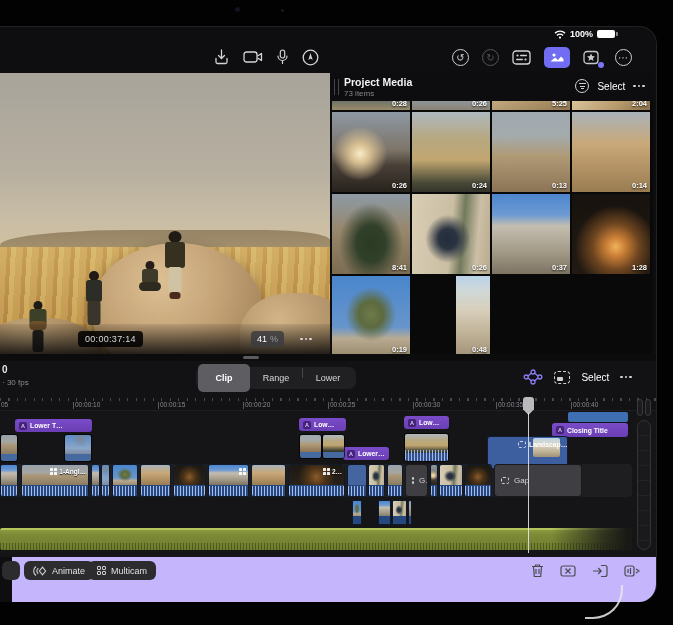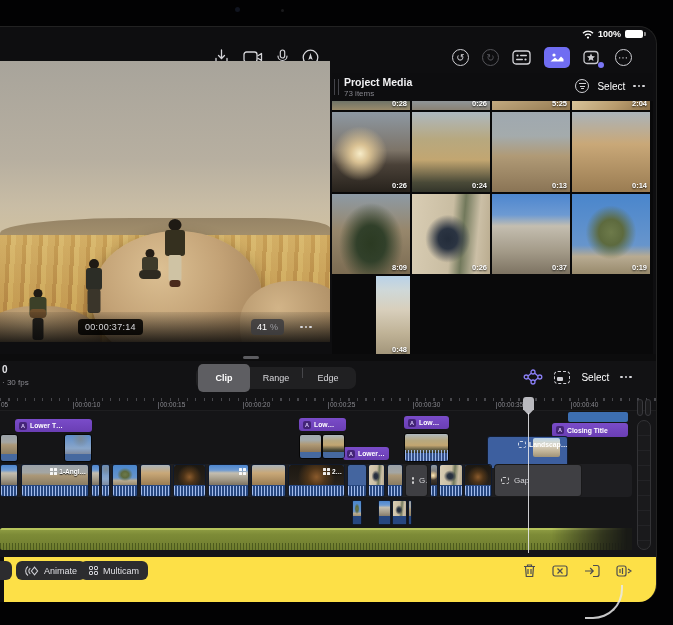--- a/index.html
+++ b/index.html
@@ -5,35 +5,35 @@
   html,body{margin:0;padding:0;background:#000;}
   *{box-sizing:border-box;font-family:"Liberation Sans",sans-serif;}
   #device{position:relative;width:673px;height:625px;background:#020203;overflow:hidden;}
   #device .cam{position:absolute;border-radius:50%;}
   #corner-glint{position:absolute;right:50px;bottom:6px;width:38px;height:34px;
     border-right:2.5px solid #e9e9e9;border-bottom:2.5px solid #e9e9e9;border-bottom-right-radius:30px;opacity:.85;}
   #screen{position:absolute;left:0;top:26px;width:657px;height:576px;background:#0e0e10;
     border-radius:0 18px 18px 0;overflow:hidden;border-top:1px solid #222;border-right:1px solid #222;}
   
   .statusbar{position:absolute;left:0;top:0;width:100%;height:14px;}
-  .status-right{position:absolute;right:13px;top:2px;display:flex;align-items:center;gap:4px;color:#fff;font-size:9px;font-weight:bold;}
+  .status-right{position:absolute;right:41px;top:2px;display:flex;align-items:center;gap:4px;color:#fff;font-size:9px;font-weight:bold;}
   .battery{width:18px;height:8px;border-radius:2px;background:#fff;position:relative;}
   .battery:after{content:'';position:absolute;right:-3px;top:2px;width:2px;height:4px;background:#888;border-radius:0 1px 1px 0;}
   
   .toolbar{position:absolute;left:0;top:14px;width:100%;height:32px;display:flex;align-items:center;}
   .tb-icon{color:#d4d4d8;display:flex;align-items:center;justify-content:center;}
   .tb-group-left{position:absolute;left:214px;display:flex;gap:14px;align-items:center;}
   .tb-group-right{position:absolute;right:24px;display:flex;gap:13px;align-items:center;}
   .circ{width:17px;height:17px;border:1.3px solid #cfcfd4;border-radius:50%;display:flex;align-items:center;justify-content:center;font-size:10px;color:#cfcfd4;}
   .circ.dim{border-color:#55555a;color:#55555a;}
   .media-active{width:26px;height:21px;border-radius:5px;background:#706df2;display:flex;align-items:center;justify-content:center;}
   .fx-wrap{position:relative;}
   .fx-dot{position:absolute;right:-2px;bottom:-2px;width:6px;height:6px;border-radius:50%;background:#7a76f5;}
   
-  .viewer{position:absolute;left:0;top:34px;width:330px;height:281px;background:#1a1813;overflow:hidden;}
+  .viewer{position:absolute;left:0;top:46px;width:330px;height:281px;background:#1a1813;overflow:hidden;}
   .v-sky{position:absolute;inset:0;background:linear-gradient(180deg,#a8a49b 0%,#b7afa0 35%,#c9bda5 52%,#cdbfa2 58%);}
   .v-hills{position:absolute;left:0;top:56%;width:100%;height:9%;background:linear-gradient(180deg,#968466 0%,#a8946f 100%);border-radius:40% 20% 30% 10%/60% 40% 0 0;}
   .v-field{position:absolute;left:0;top:62%;width:100%;height:38%;
     background:repeating-linear-gradient(93deg,#b49a72 0 7px,#a08660 7px 11px,#c0a87e 11px 16px),linear-gradient(180deg,#b49a72,#8f7451);background-blend-mode:overlay;}
   .v-boulder{position:absolute;left:92px;top:170px;width:170px;height:130px;border-radius:50% 50% 42% 45%;
     background:radial-gradient(circle at 40% 30%,#dcc093 0%,#c3a276 45%,#96764f 100%);box-shadow:0 6px 14px rgba(40,28,14,.45);}
   .v-rock2{position:absolute;left:240px;top:220px;width:110px;height:90px;border-radius:45%;background:radial-gradient(circle at 35% 30%,#d2b488,#9a7a52);}
   .v-rock3{position:absolute;left:-20px;top:245px;width:120px;height:70px;border-radius:45%;background:radial-gradient(circle at 40% 30%,#c9ab7e,#8d6e4a);}
   .fig{position:absolute;}
   .fig .head{position:absolute;left:50%;transform:translateX(-50%);top:0;border-radius:50%;background:#1f1a14;}
@@ -144,21 +144,21 @@
   .ph-handle{position:absolute;left:0;top:0;width:11px;height:18px;background:#b9b9be;
     border-radius:3px 3px 2px 2px;clip-path:polygon(0 0,100% 0,100% 68%,50% 100%,0 68%);}
   .ph-line{position:absolute;left:5px;top:16px;width:1px;height:140px;background:rgba(235,235,238,.85);}
   
   .vscroll{position:absolute;left:637px;top:4px;width:14px;height:152px;}
   .vscroll .pills{display:flex;gap:2px;}
   .vscroll .pills i{width:6px;height:17px;border-radius:3px;background:#1c1c1e;border:1px solid #39393d;}
   .vscroll .track{position:absolute;left:0;top:21px;width:14px;height:130px;border:1px solid #333336;border-radius:7px;
     background:repeating-linear-gradient(180deg,#1a1a1c 0 14px,#232326 14px 15px);}
   
-  .bottombar{position:absolute;left:4px;top:530px;width:100%;height:46px;background:#fde047;}
+  .bottombar{position:absolute;left:12px;top:530px;width:100%;height:46px;background:#c4b5fd;}
   .btn{position:absolute;top:4px;height:19px;background:#2c2c2f;border-radius:6px;display:flex;align-items:center;gap:5px;padding:0 9px;color:#e0e0e4;font-size:9px;}
   .btn-partial{left:-10px;width:18px;}
   .mc-btn-ico{display:inline-grid;grid-template-columns:4px 4px;grid-template-rows:4px 4px;gap:1px;}
   .mc-btn-ico i{border:1px solid #cfcfd4;border-radius:1px;}
   .bb-right{position:absolute;right:28px;top:6px;display:flex;gap:16px;align-items:center;}
   svg.ico{display:block;}
 </style>
 </head>
 <body>
 
@@ -319,48 +319,51 @@
           <div class="cell s-hillgold">
             <span class="dur">0:24</span>
           </div>
           <div class="cell s-rocksgray">
             <span class="dur">0:13</span>
           </div>
           <div class="cell s-rocksgold">
             <span class="dur">0:14</span>
           </div>
           <div class="cell s-persongreen">
-            <span class="dur">8:09</span>
+            <span class="dur">8:41</span>
           </div>
           <div class="cell s-canyon">
             <span class="dur">0:26</span>
           </div>
           <div class="cell s-boulders">
             <span class="dur">0:37</span>
+          </div>
+          <div class="cell s-campfire">
+            <span class="dur">1:28</span>
           </div>
           <div class="cell s-joshua">
             <span class="dur">0:19</span>
           </div>
           <div class="cell s-trail">
             <span class="dur">0:48</span>
           </div>
         </div>
     </div>
 
     <div class="divider">
       <span class="drag-handle"></span>
     </div>
 
     <div class="tl-toolbar">
       <span class="tl-title">0</span>
       <span class="tl-fps">· 30 fps</span>
       <div class="seg">
         <span class="opt active">Clip</span>
         <span class="opt">Range</span>
-        <span class="opt">Edge</span>
+        <span class="opt">Lower</span>
       </div>
       <div class="tl-right">
         <svg class="ico" width="20" height="16" viewBox="0 0 20 16">
           <g stroke="#8a7ff5" stroke-width="1.3" fill="none">
             <circle cx="3.2" cy="8" r="2"></circle>
               <circle cx="10" cy="3" r="2"></circle>
               <circle cx="10" cy="13" r="2"></circle>
               <circle cx="16.8" cy="8" r="2"></circle>
             <path d="M5 7 L8.3 4.3 M5 9 L8.3 11.7 M11.8 4.3 L15 7 M11.8 11.7 L15 9"></path>
           </g>

